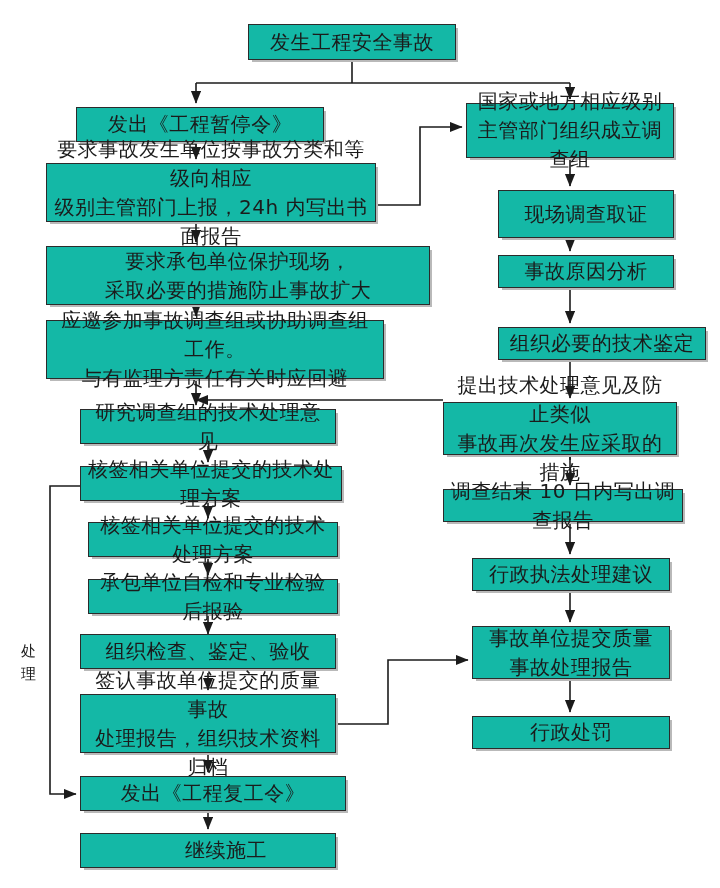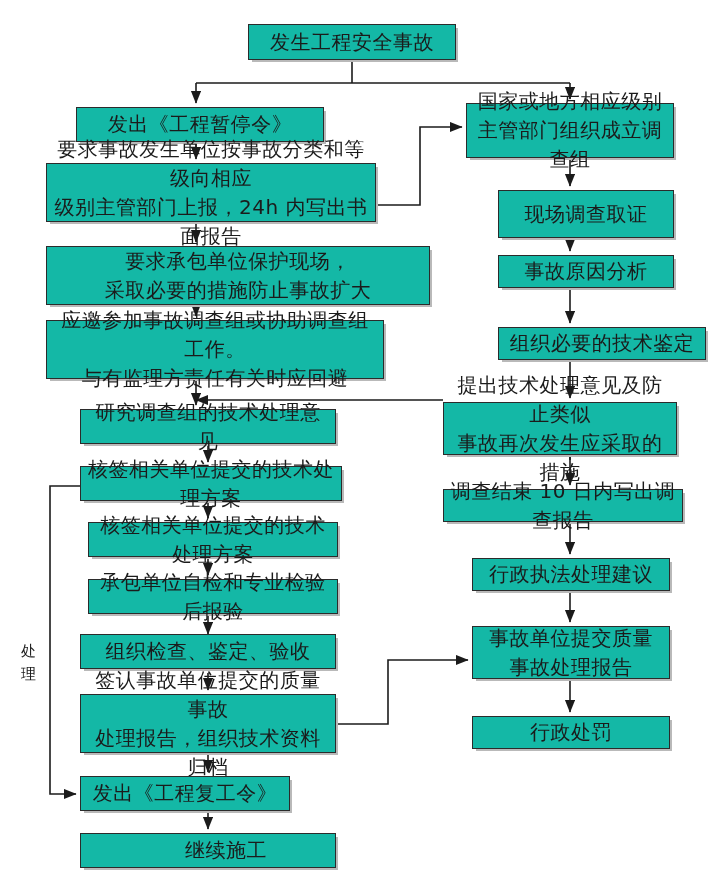--- a/index.html
+++ b/index.html
@@ -128,21 +128,21 @@
       <div class="node" style="left: 88px; top: 579px; width: 250px; height: 35px;">
         <span class="txt">承包单位自检和专业检验后报验</span>
       </div>
       <div class="node" style="left: 80px; top: 634px; width: 256px; height: 35px;">
         <span class="txt">组织检查、鉴定、验收</span>
       </div>
       <div class="node" style="left: 80px; top: 694px; width: 256px; height: 59px;">
         <span class="txt">签认事故单位提交的质量事故
 处理报告，组织技术资料归档</span>
       </div>
-      <div class="node" style="left: 80px; top: 776px; width: 210px; height: 35px;">
+      <div class="node" style="left: 80px; top: 776px; width: 266px; height: 35px;">
         <span class="txt">发出《工程复工令》</span>
       </div>
       <div class="node" style="left: 80px; top: 833px; width: 256px; height: 35px; padding-left: 36px;">
         <span class="txt">继续施工</span>
       </div>
       <div class="node" style="left: 466px; top: 103px; width: 208px; height: 55px;">
         <span class="txt">国家或地方相应级别
 主管部门组织成立调查组</span>
       </div>
       <div class="node" style="left: 498px; top: 190px; width: 176px; height: 48px;">

